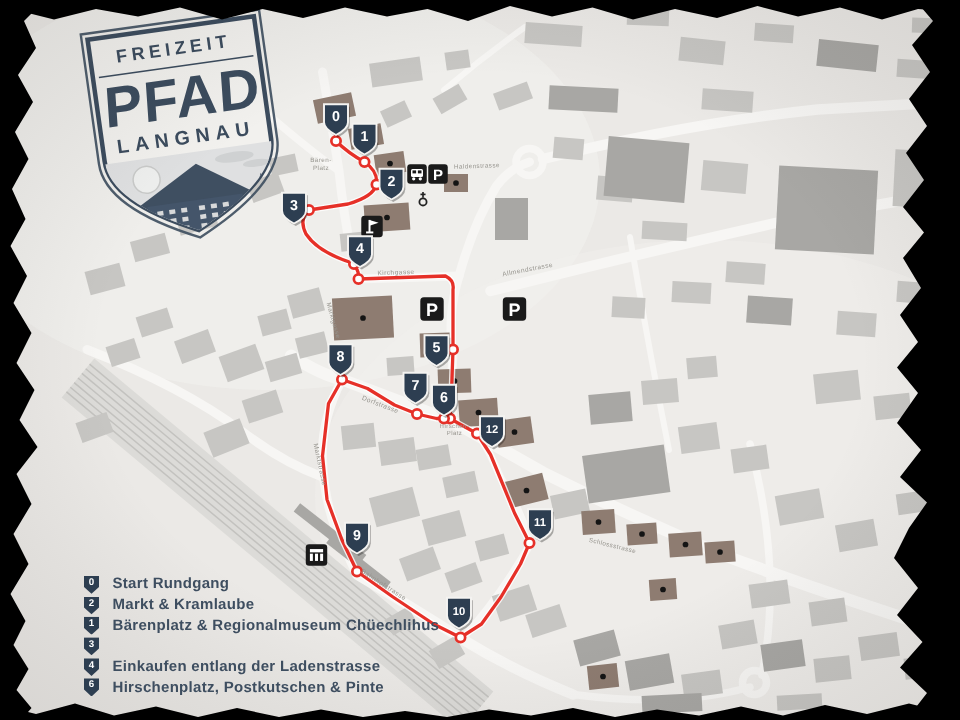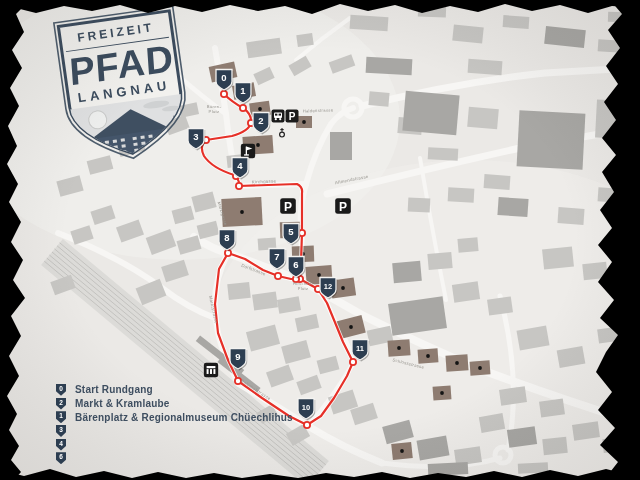--- a/index.html
+++ b/index.html
@@ -390,19 +390,21 @@
       </div>
       <div class="legend-row">
         <span class="legend-shield">1</span>
         <span class="legend-label">Bärenplatz &amp; Regionalmuseum Chüechlihus</span>
       </div>
       <div class="legend-row">
         <span class="legend-shield">3</span>
       </div>
       <div class="legend-row">
         <span class="legend-shield">4</span>
+        <span class="legend-label">Einkaufen entlang der Ladenstrasse</span>
       </div>
       <div class="legend-row">
         <span class="legend-shield">6</span>
+        <span class="legend-label">Hirschenplatz, Postkutschen &amp; Pinte</span>
       </div>
     </div>
 
 </div>
 
 </body></html>

